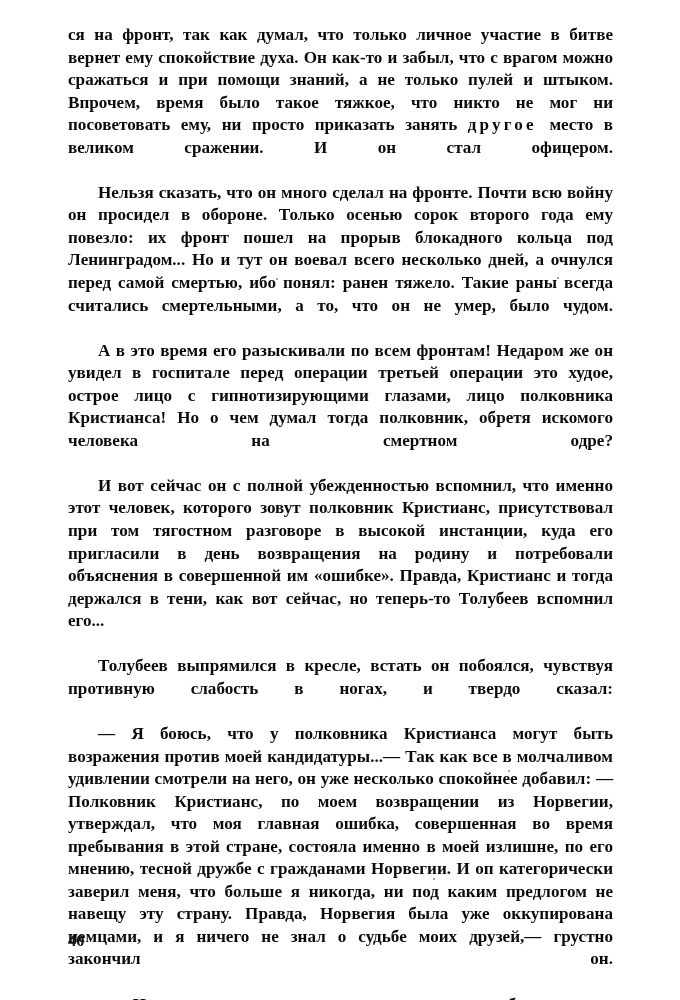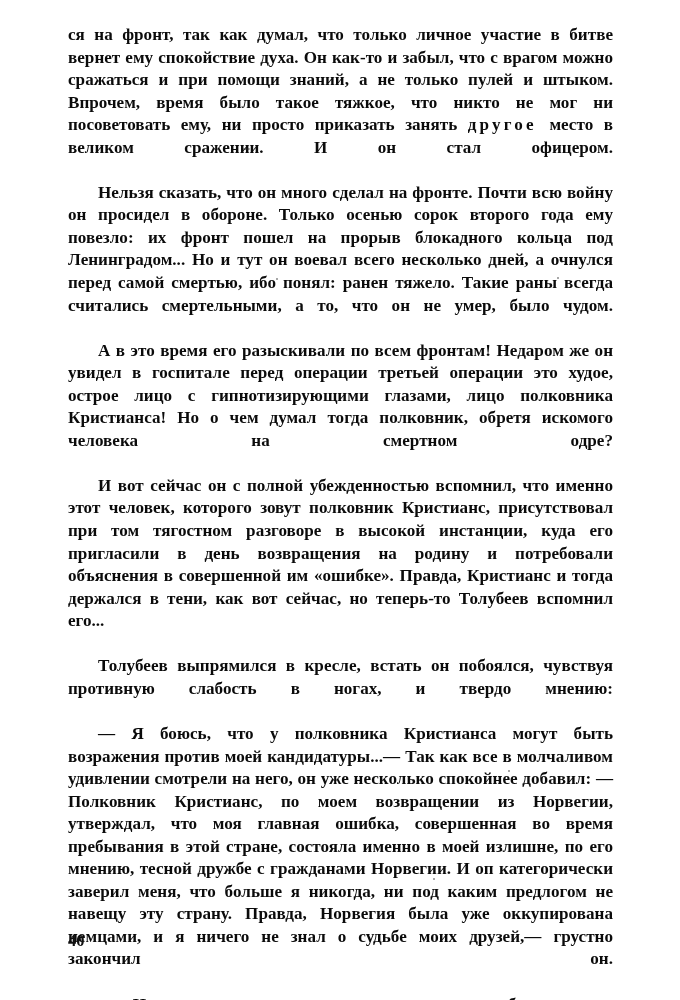--- a/index.html
+++ b/index.html
@@ -86,21 +86,21 @@
   <div id="textblock">
 
     <p class="cont"><span>ся на фронт, так как думал, что только личное участие в битве вернет ему  спокойствие духа. Он как-то и забыл, что с врагом можно сражаться и при помощи знаний, а не только пулей и штыком.  Впрочем, время было такое тяжкое, что никто не мог ни посоветовать ему, ни просто приказать занять </span><span class="sp">другое</span><span> место в великом сражении. И он стал офицером.</span></p>
 
     <p>Нельзя сказать, что он много сделал на фронте. Почти всю войну он просидел в обороне. Только осенью сорок второго года ему повезло: их фронт пошел на прорыв блокадного кольца под Ленинградом... Но и тут он воевал всего несколько дней, а очнулся перед самой смертью, ибо понял: ранен тяжело. Такие раны всегда считались смертельными, а то, что он не умер, было чудом.</p>
 
     <p>А в это время его разыскивали по всем фронтам! Недаром же он увидел в госпитале перед операции третьей операции это худое, острое лицо с гипнотизирующими глазами, лицо полковника Кристианса! Но о чем думал тогда полковник, обретя искомого человека на смертном одре?</p>
 
     <p>И вот сейчас он с полной  убежденностью вспомнил, что именно этот человек, которого зовут полковник Кристианс, присутствовал при том тягостном разговоре в высокой инстанции, куда его пригласили в день возвращения на родину и потребовали объяснения в совершенной  им «ошибке». Правда, Кристианс и тогда держался в тени, как вот сейчас, но теперь-то Толубеев вспомнил его...</p>
 
-    <p>Толубеев выпрямился в кресле,  встать он побоялся, чувствуя противную слабость в ногах, и твердо мнению:</p>
+    <p>Толубеев выпрямился в кресле,  встать он побоялся, чувствуя противную слабость в ногах, и твердо сказал:</p>
 
     <p>— Я боюсь, что у полковника Кристианса могут быть возражения против моей кандидатуры...— Так как все в молчаливом удивлении смотрели на него, он уже несколько спокойнее добавил: — Полковник  Кристианс, по моем возвращении из Норвегии, утверждал, что моя главная ошибка, совершенная во время пребывания в этой стране, состояла именно в моей излишне, по его мнению, тесной дружбе с гражданами Норвегии. И оп категорически заверил меня, что больше я никогда, ни под каким предлогом не навещу эту страну.  Правда, Норвегия была уже оккупирована немцами, и я ничего не знал о судьбе моих друзей,— грустно закончил он.</p>
 
     <p>— Но теперь он так же настоятельно требует вашего возвращения в эту страну,— тихо сказал генерал  Коробов.— И именно он разыскал вас для этого разговора.</p>
 
   </div>
 
   <div id="folio">40</div>
 
   <div class="speck" style="left:276px; top:278px; width:2px; height:2px;"></div>

